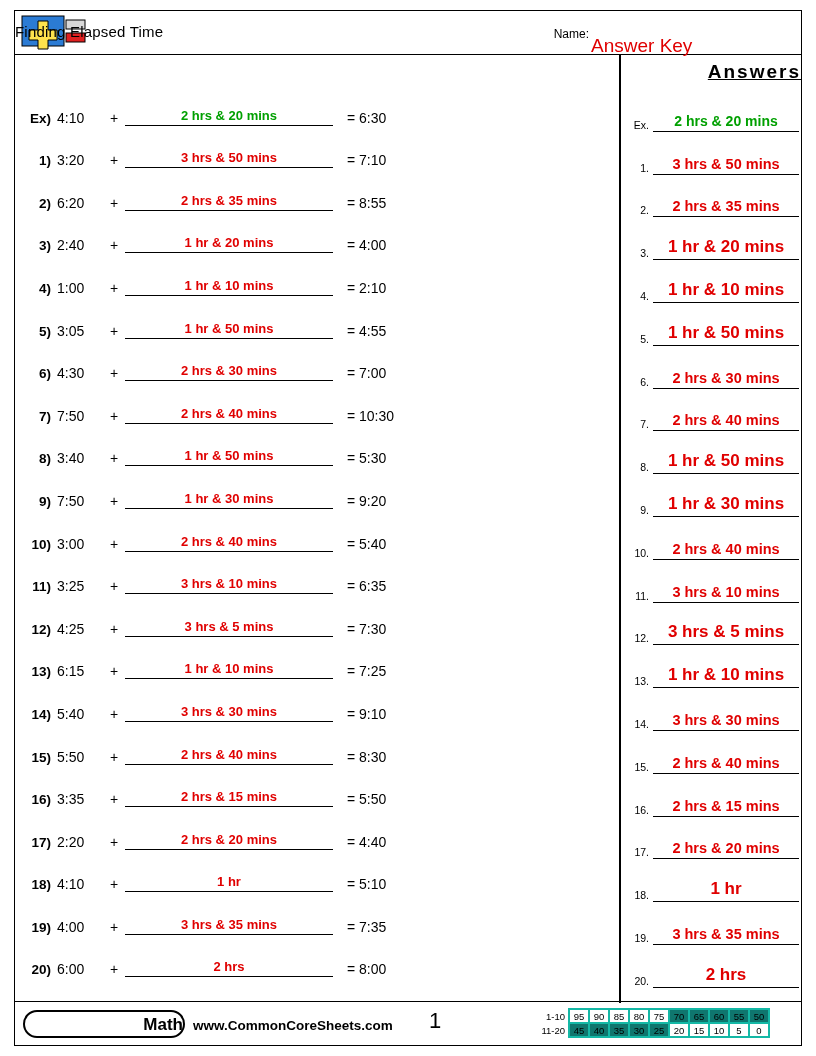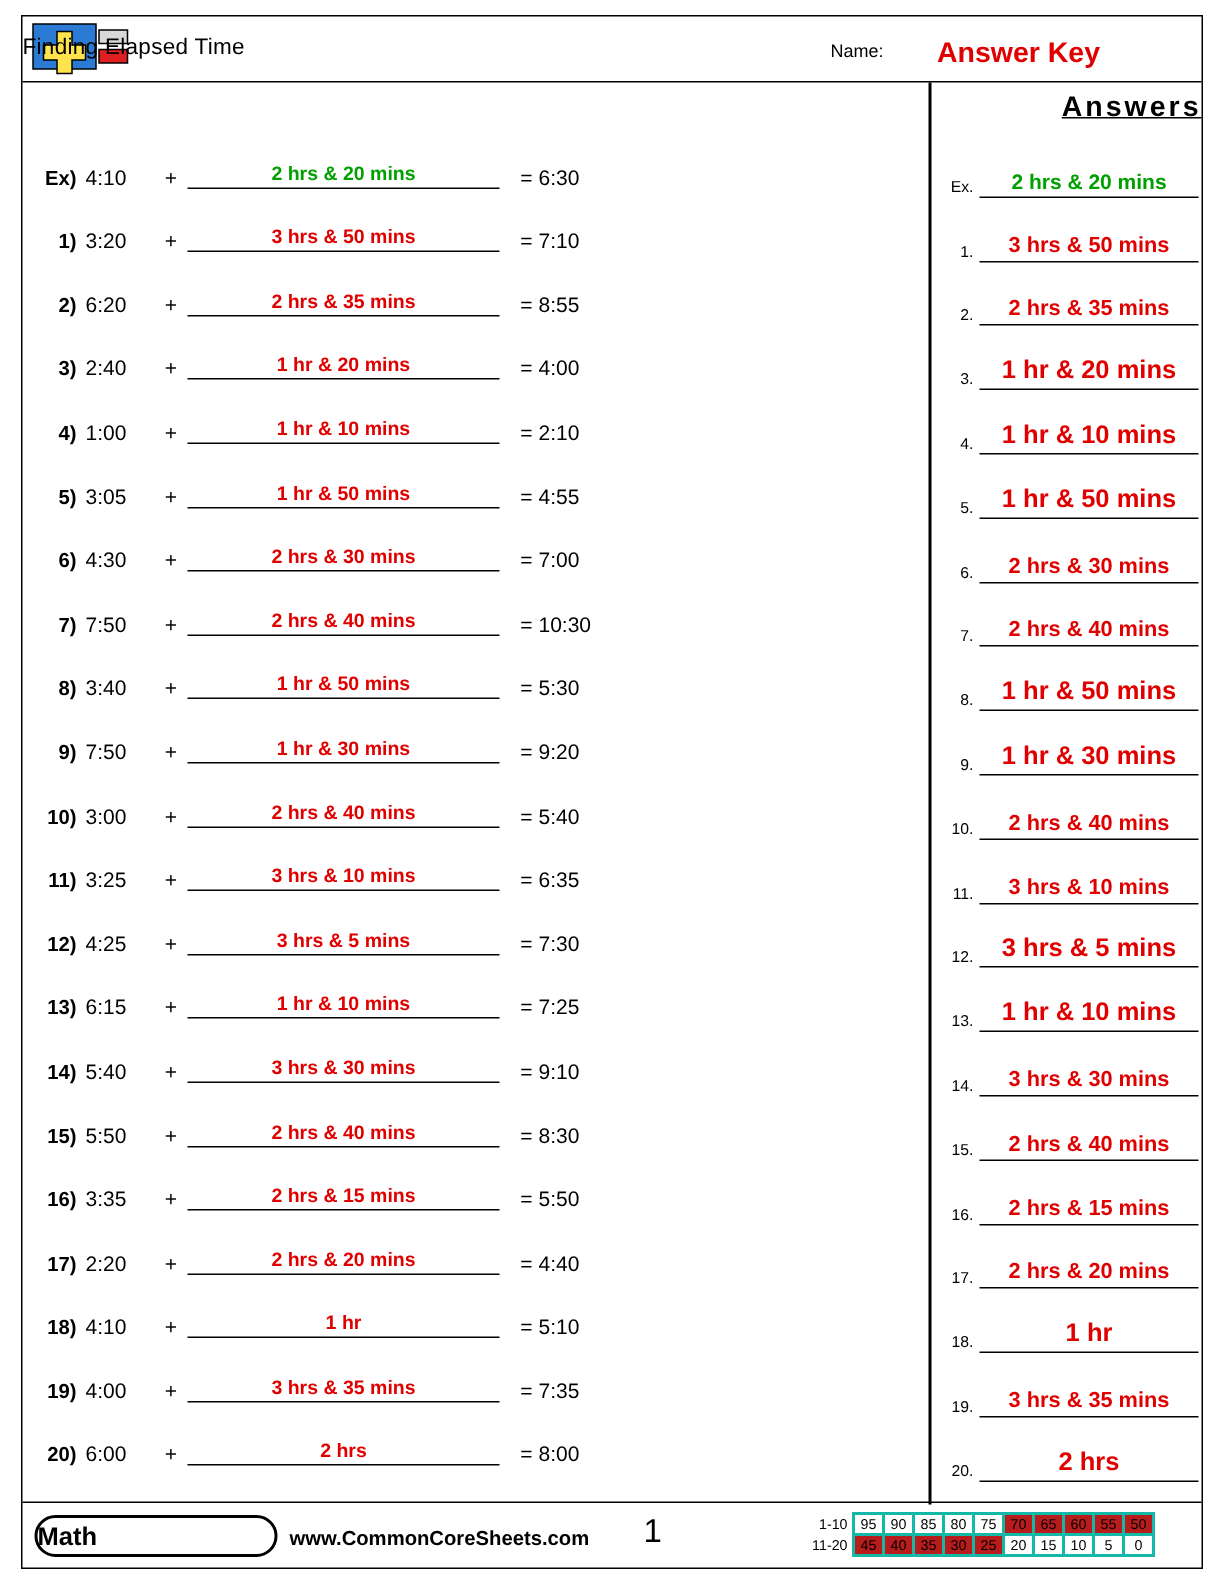--- a/index.html
+++ b/index.html
@@ -31,26 +31,25 @@
   .sheet-title {
     position: absolute; left: 0; right: 0; top: 12px;
     font-size: 15px;
     letter-spacing: .2px;
   }
   .name-label {
     position: absolute; right: 212px; top: 16px;
     font-size: 12px;
   }
   .answer-key {
-    position: absolute; right: 34px; top: 14px;
+    position: absolute; right: 34px; top: 24px;
     width: 176px;
-    text-align: center;
     color: #e00000;
     font-size: 19px;
-    font-weight: bold;
+    font-weight: normal;
   }
   
   .vline {
     position: absolute;
     left: 604px; top: 44px;
     width: 2px; height: 948px;
     background: #000;
   }
   
   .instructions {
@@ -149,21 +148,21 @@
     left: 0; bottom: 0;
     width: 786px; height: 44px;
     border-top: 1px solid #000;
   }
   .math-pill {
     position: absolute;
     left: 8px; top: 8px;
     width: 162px; height: 28px;
     border: 2px solid #000;
     border-radius: 14px;
-    text-align: left;
+    text-align: right;
     line-height: 26px;
     font-size: 17px;
     font-weight: bold;
     background: #fff;
   }
   .site {
     position: absolute;
     left: 178px; top: 16px;
     font-size: 13.5px;
     font-weight: bold;
@@ -185,21 +184,21 @@
     height: 14px;
     text-align: center;
     padding: 0;
   }
   .scale td.rowlabel {
     border: none;
     width: 34px;
     text-align: right;
     padding-right: 3px;
   }
-  .scale td.hl { background: #b91c1c; }
+  .scale td.hl { background: #0f766e; }
 </style>
 </head>
 <body>
 
 <div class="page">
 
   <div class="header">
     <div class="logo">
       <svg width="66" height="36" viewBox="0 0 66 36">
         <rect x="1" y="1" width="42" height="30" fill="#2b7bd4" stroke="#000" stroke-width="1"></rect>

